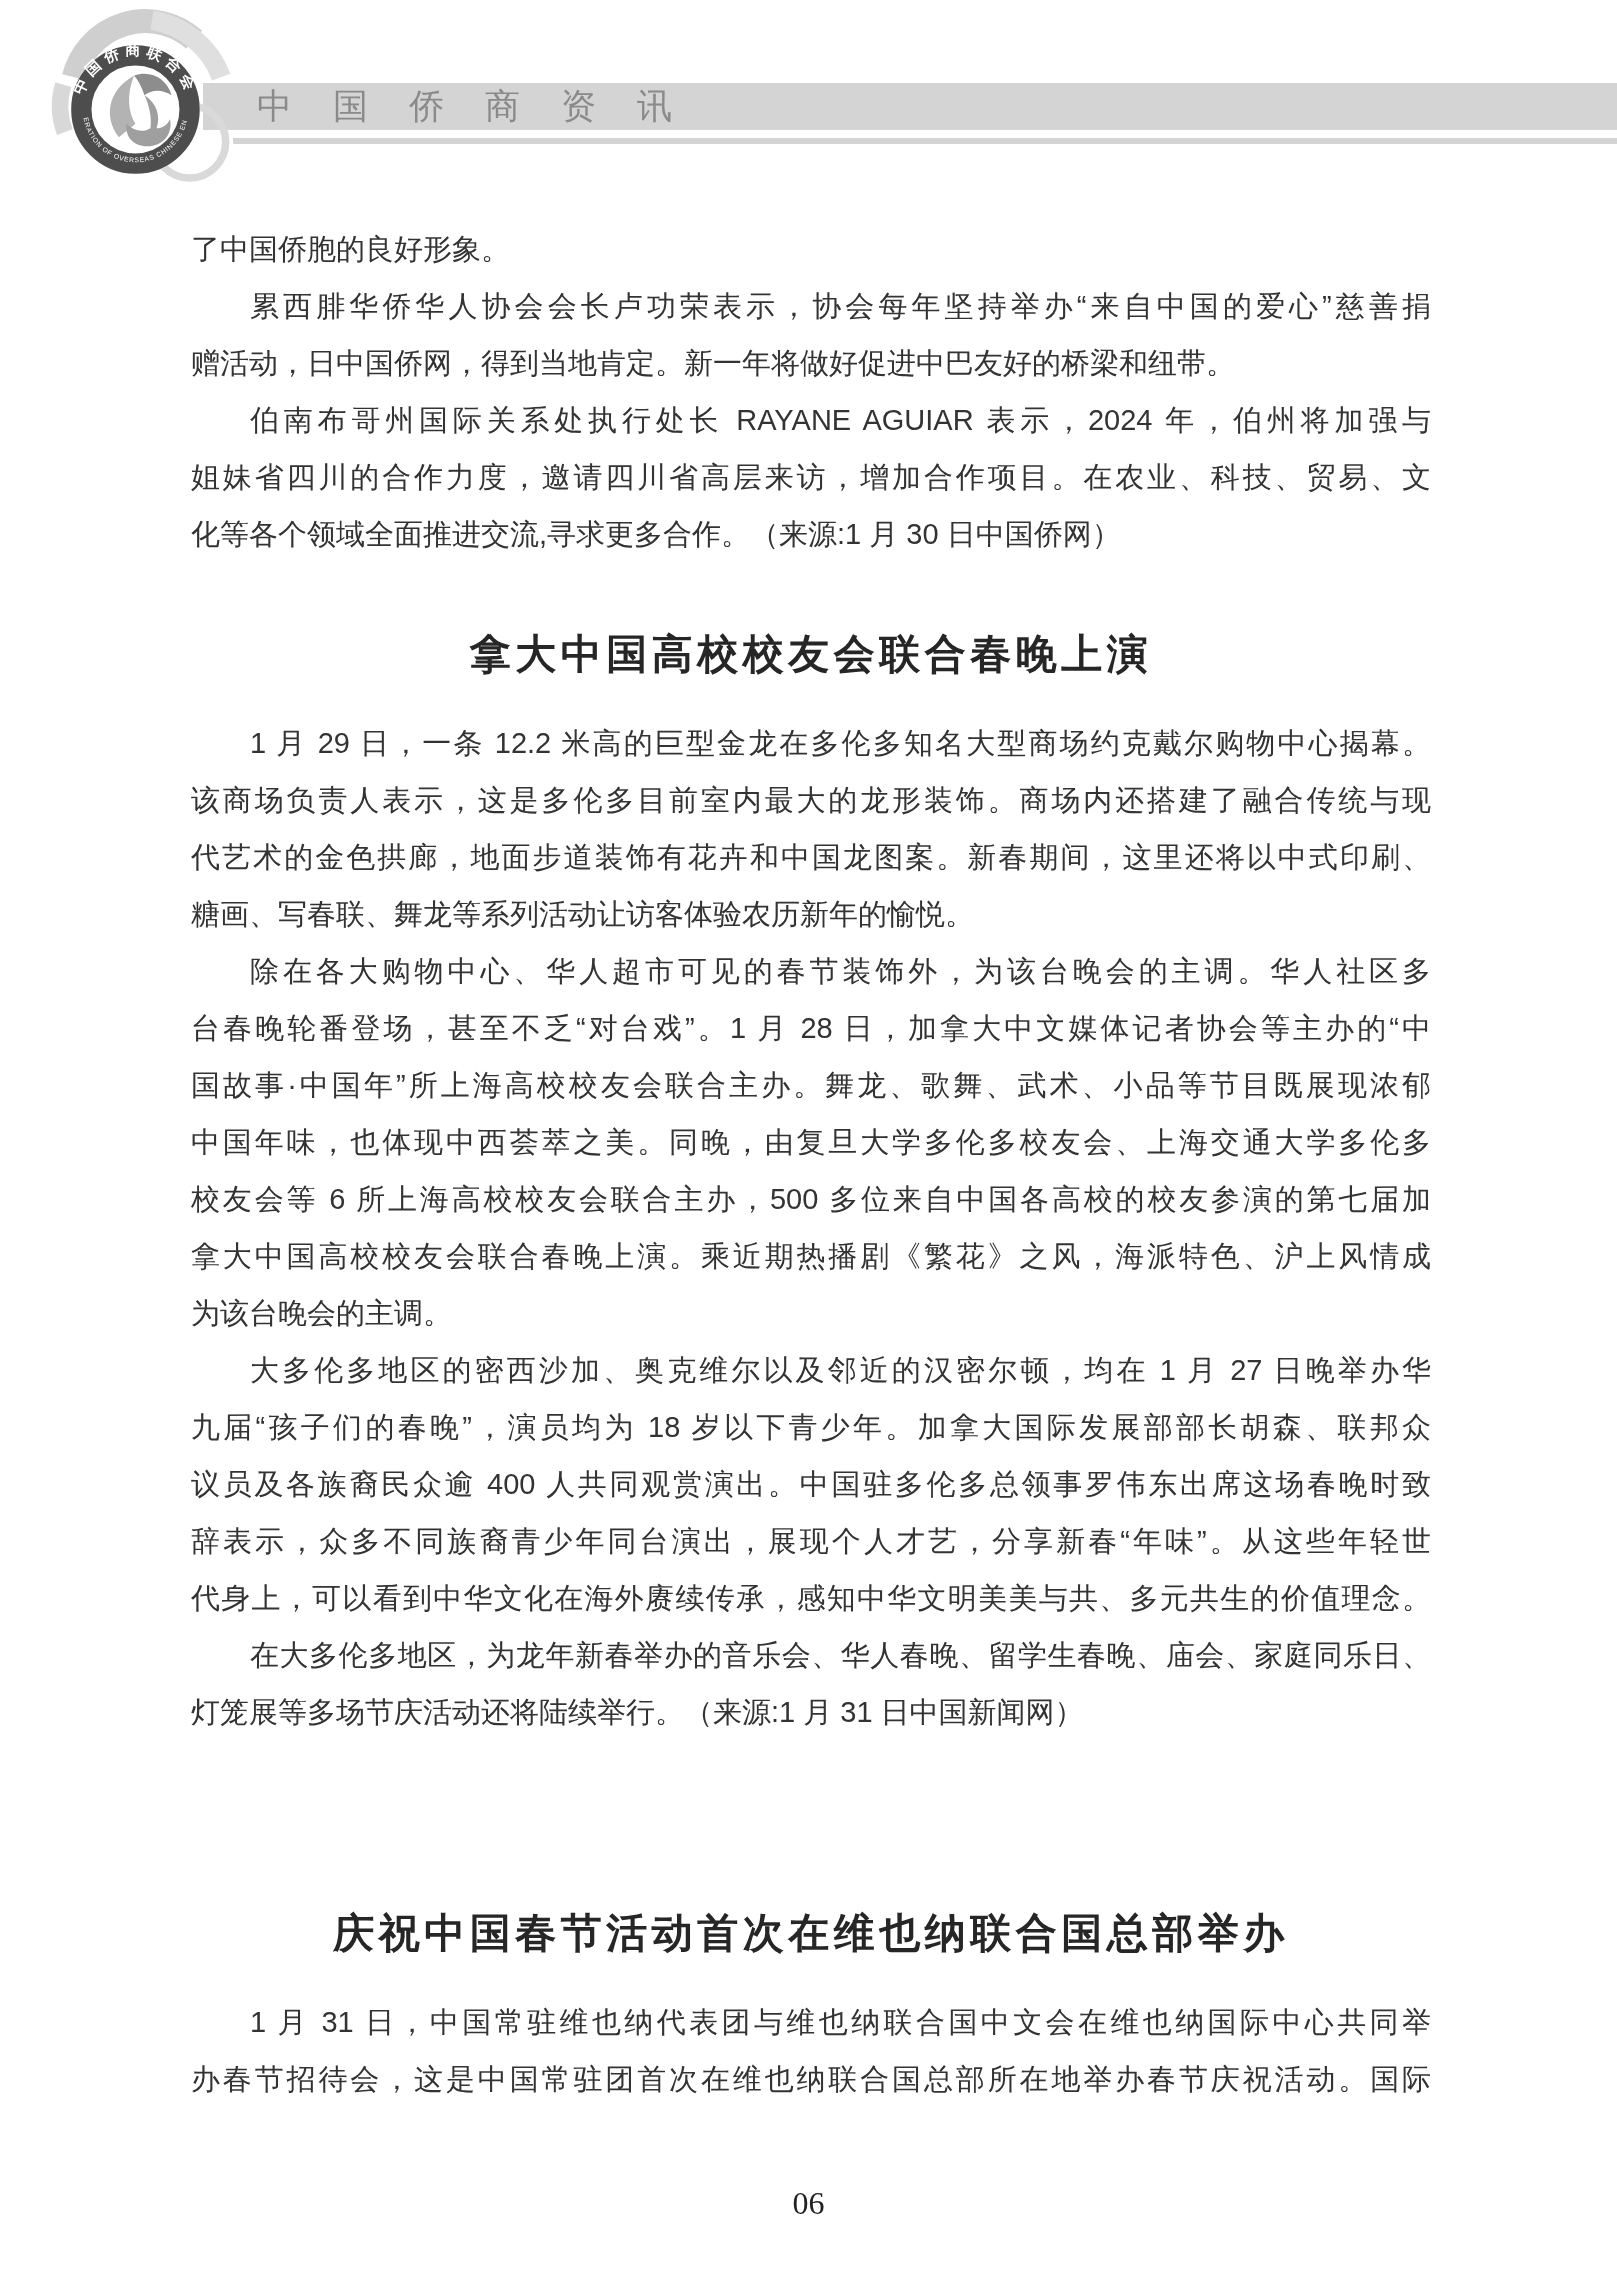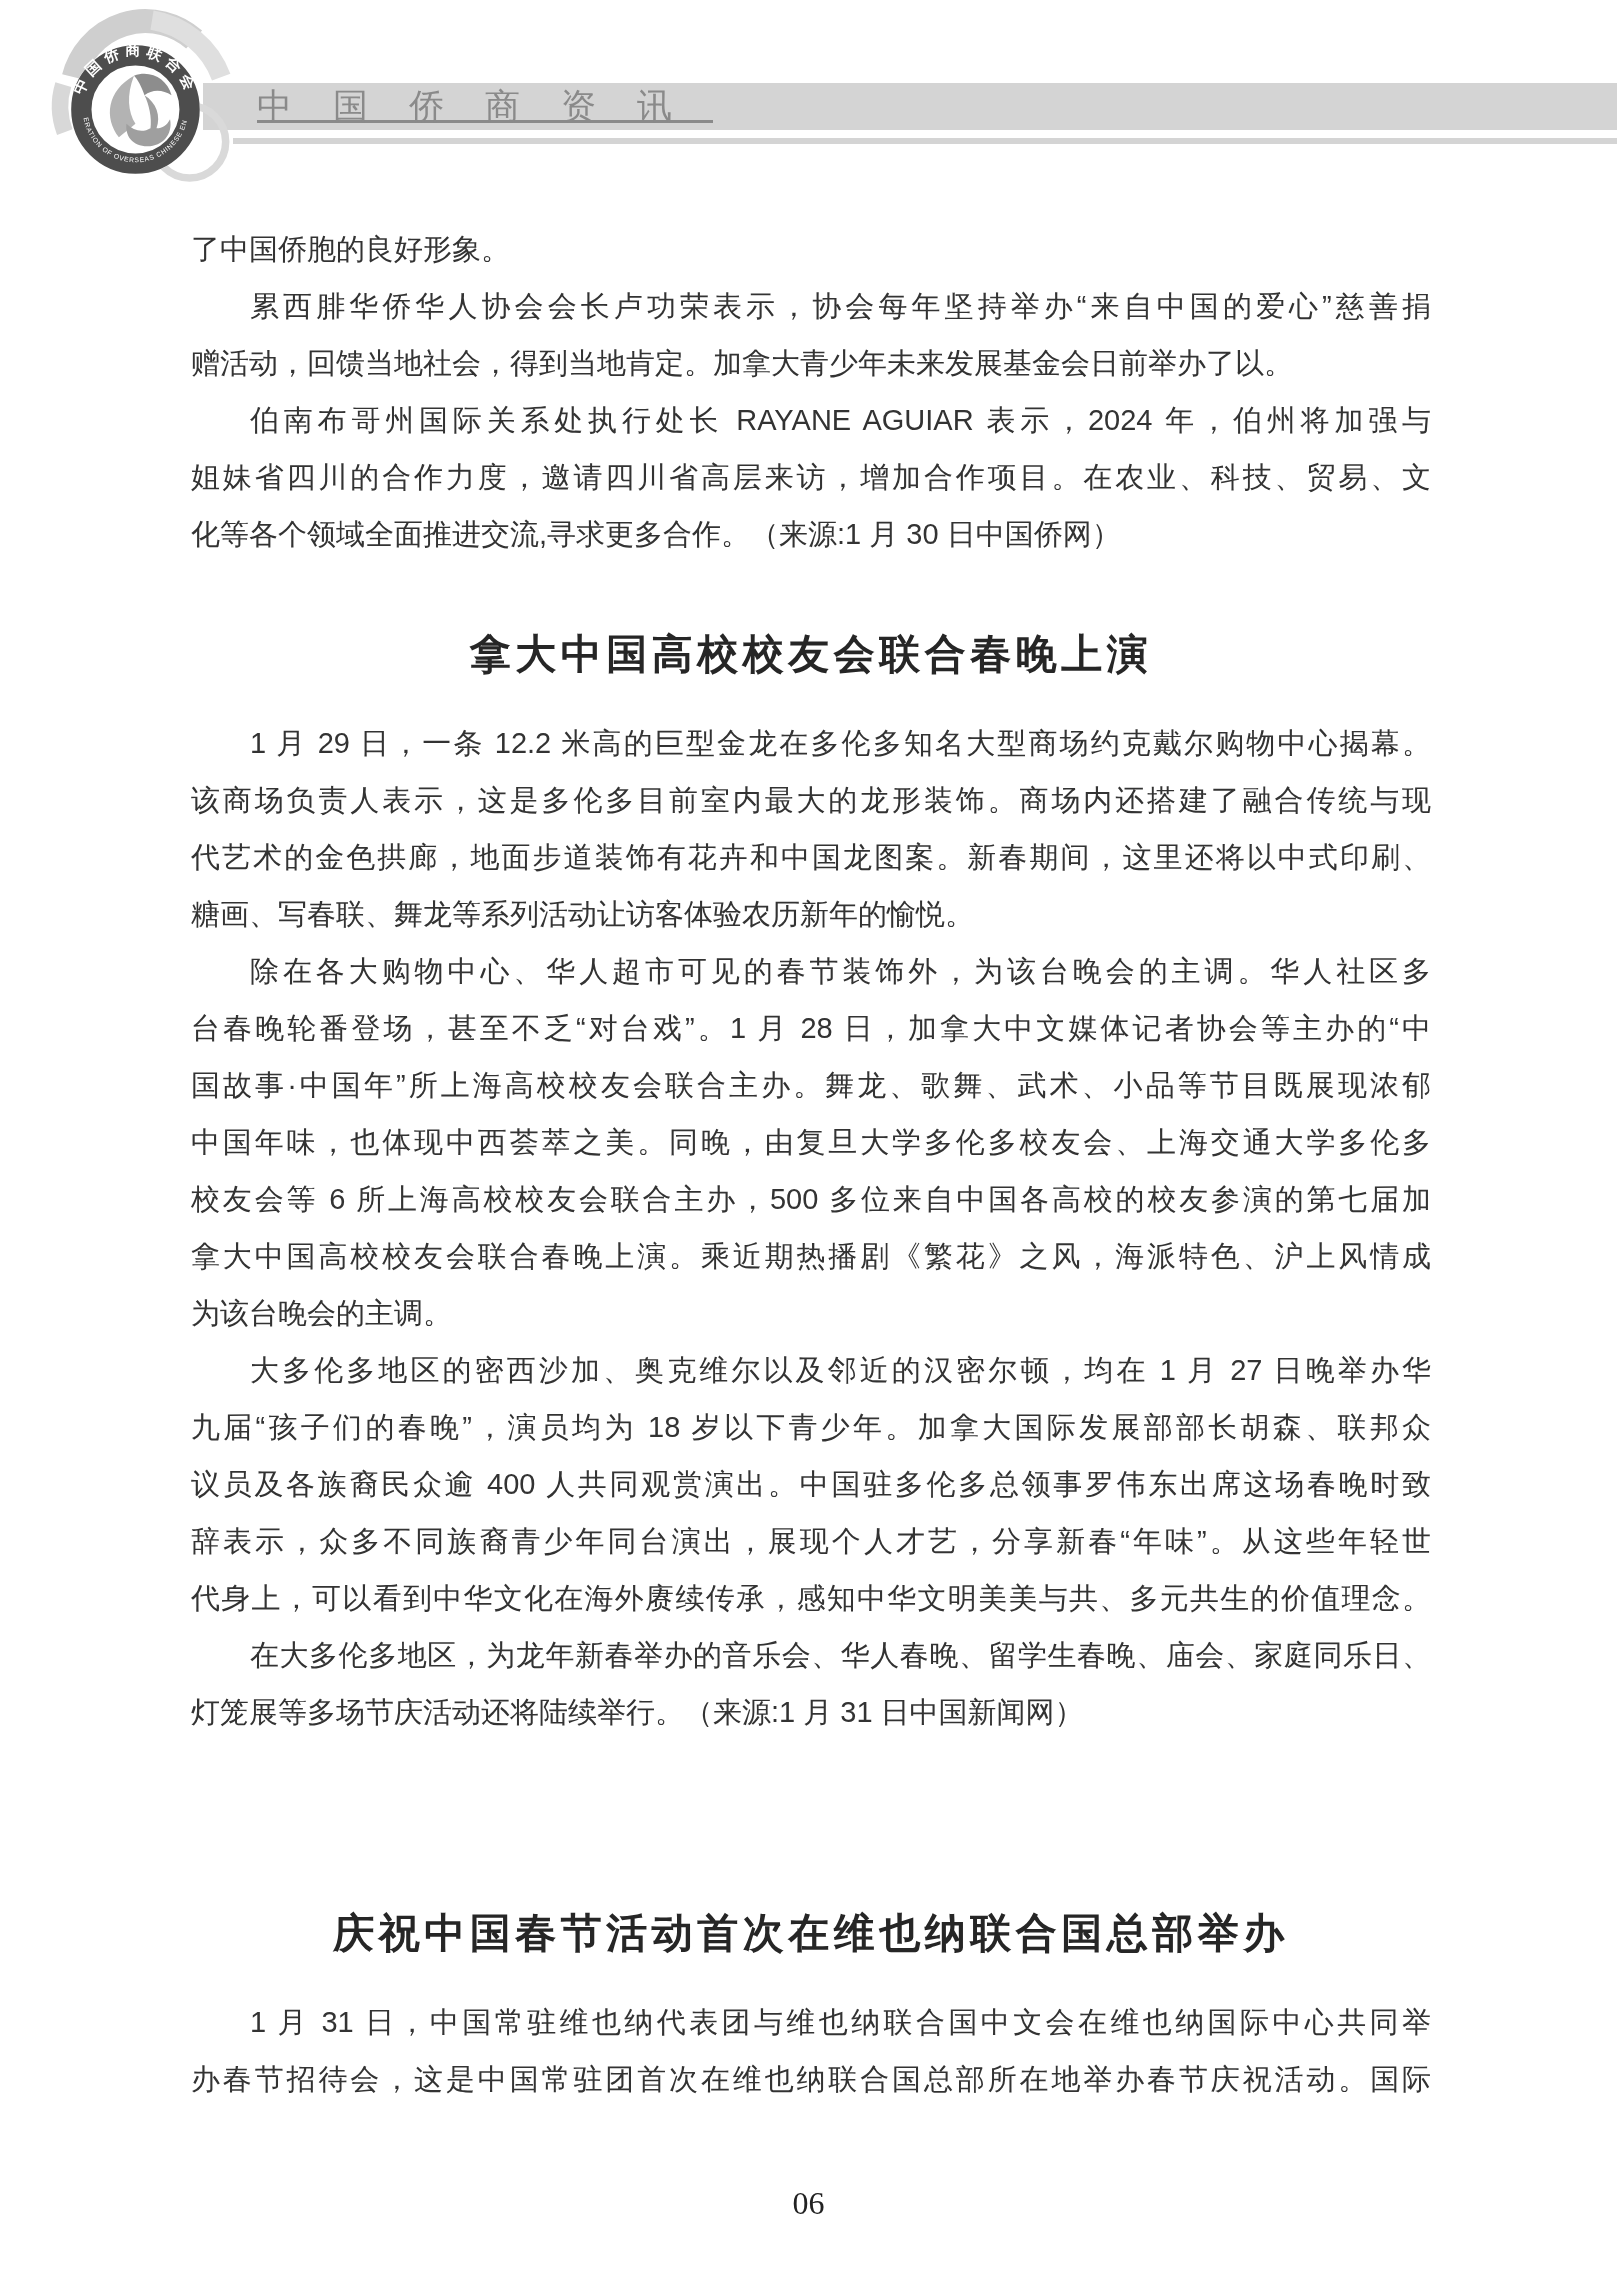--- a/index.html
+++ b/index.html
@@ -6,21 +6,21 @@
   .page{
     position:relative; width:1617px; height:2284px; background:#ffffff;
     font-family:"Liberation Sans","DejaVu Sans",sans-serif; overflow:hidden;
   }
   
   .banner-band{position:absolute; left:203px; top:83px; right:0; height:47px; background:#d4d4d4; z-index:1;}
   .banner-thinline{position:absolute; left:233px; top:138px; right:0; height:6px; background:#d4d4d4; z-index:1;}
   .banner-title{
     position:absolute; left:257px; top:83px; height:47px; z-index:3;
     display:flex; align-items:center;
-    font-size:35px; letter-spacing:41px; color:#8a8a8a; white-space:nowrap;text-decoration:underline;
+    font-size:35px; letter-spacing:41px; color:#8a8a8a; white-space:nowrap;
   }
   .logo-svg{position:absolute; left:30px; top:7.5px; z-index:2;}
   
   .article{position:absolute; left:191px; width:1240px; color:#333333;}
   .article-heading{
     margin:0; height:57px; line-height:57px; text-align:center;
     font-size:41px; font-weight:bold; letter-spacing:4.5px; color:#262626;
   }
   .article .lines{margin-top:32px;}
   .line{
@@ -76,21 +76,21 @@
     </text>
     <text fill="#ffffff" font-size="9" letter-spacing="1">
       <textPath href="#arcBottom" startOffset="50%" text-anchor="middle">CHINA FEDERATION OF OVERSEAS CHINESE ENTERPRISES</textPath>
     </text>
   </svg>
 
   <section class="article" id="a0">
       <div class="">
         <div class="line">了中国侨胞的良好形象。</div>
         <div class="line j indent">累西腓华侨华人协会会长卢功荣表示，协会每年坚持举办“来自中国的爱心”慈善捐</div>
-        <div class="line">赠活动，回馈当地社会，得到当地肯定。加拿大青少年未来发展基金会日前举办了以。</div>
+        <div class="line">赠活动，日中国侨网，得到当地肯定。新一年将做好促进中巴友好的桥梁和纽带。</div>
         <div class="line j indent">伯南布哥州国际关系处执行处长 RAYANE AGUIAR 表示，2024 年，伯州将加强与</div>
         <div class="line j">姐妹省四川的合作力度，邀请四川省高层来访，增加合作项目。在农业、科技、贸易、文</div>
         <div class="line srcline">
           <span>化等各个领域全面推进交流,寻求更多合作。</span>
           <span class="src">（来源:1 月 30 日中国侨网）</span>
         </div>
       </div>
     </section>
   <section class="article" id="a1">
       <h2 class="article-heading">拿大中国高校校友会联合春晚上演</h2>

